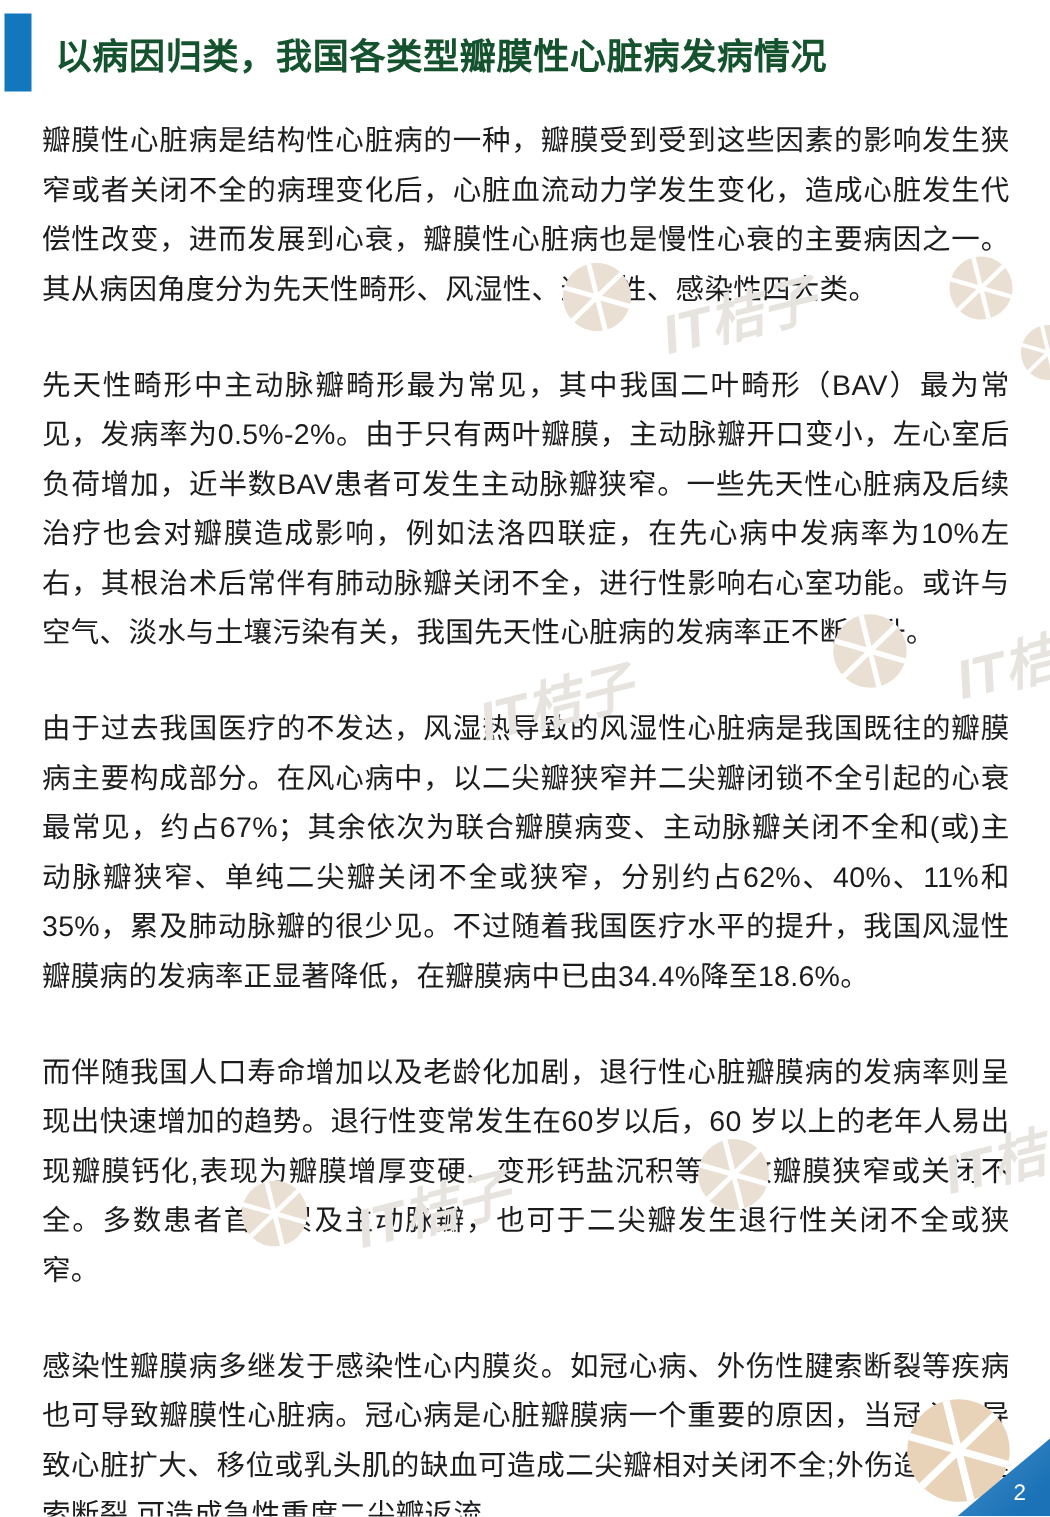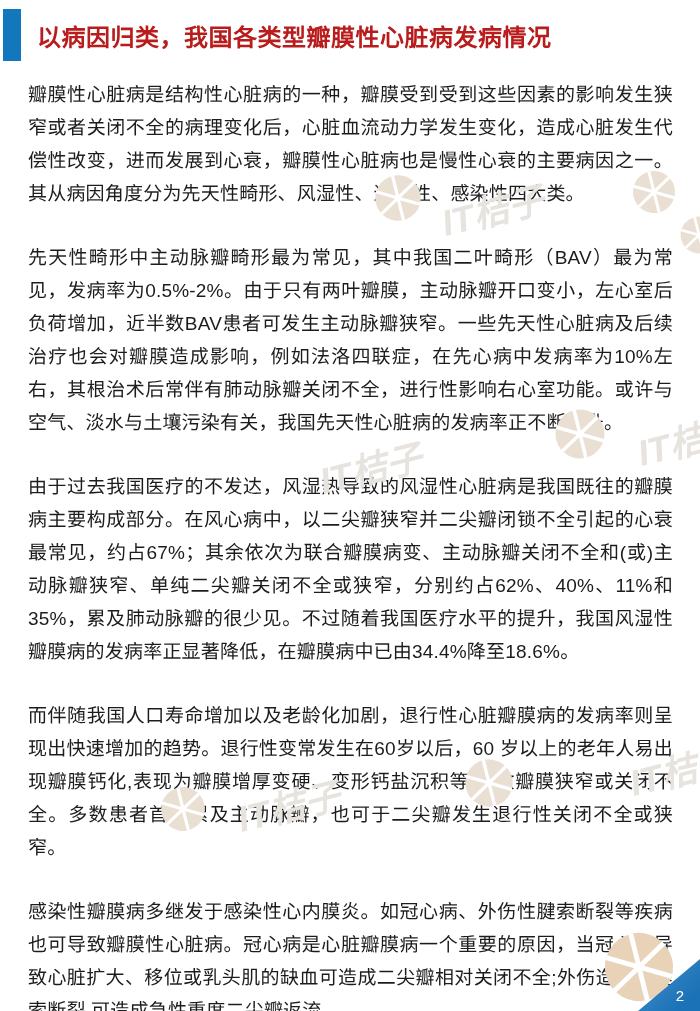--- a/index.html
+++ b/index.html
@@ -13,21 +13,21 @@
   
   .header{
     position:absolute;left:0;top:8px;width:700px;height:54px;
     display:flex;align-items:center;
   }
   .accent-bar{
     width:18px;height:52px;background:#1377BD;margin-left:3px;flex:0 0 auto;
   }
   .page-title{
     margin:0 16px 0 16px;
-    font-size:24px;font-weight:bold;color:#b91c1c;
+    font-size:24px;font-weight:bold;color:#14532d;
     letter-spacing:0.5px;white-space:nowrap;
   }
   
   .content{
     position:absolute;left:28px;top:78px;width:645px;
   }
   .content p{
     margin:0 0 31px 0;
     font-size:19px;line-height:33px;color:#1C1C1E;
     text-align:justify;text-justify:inter-ideograph;

